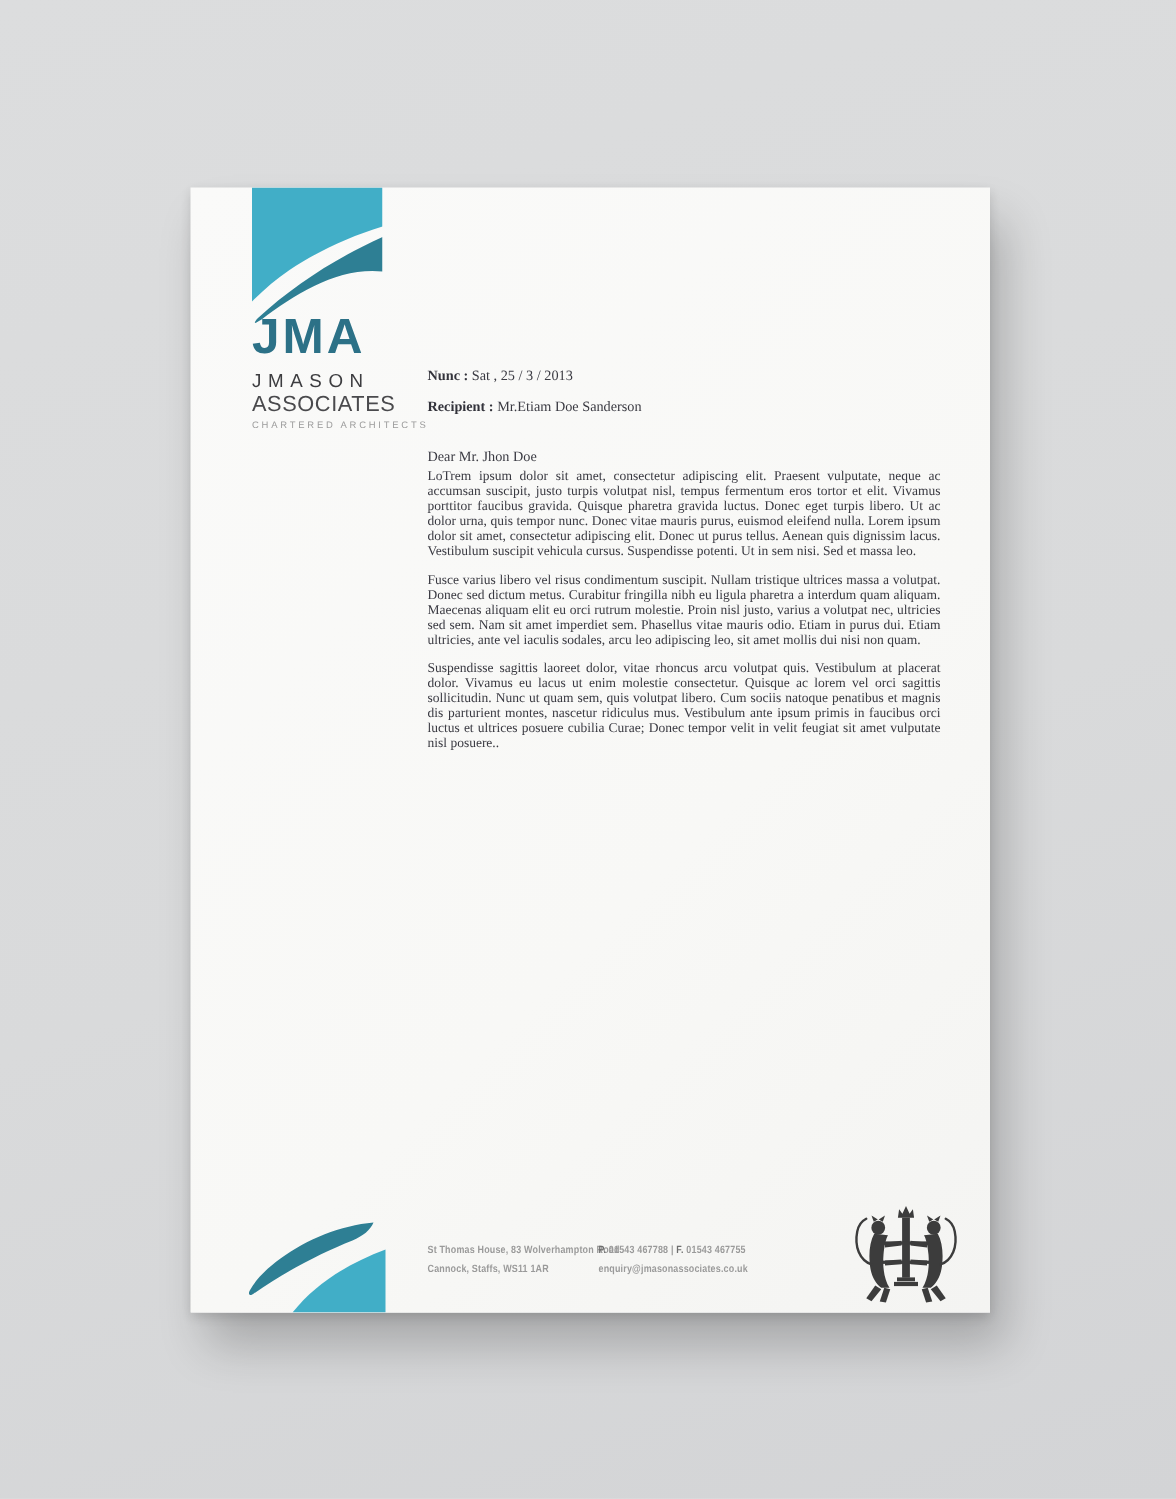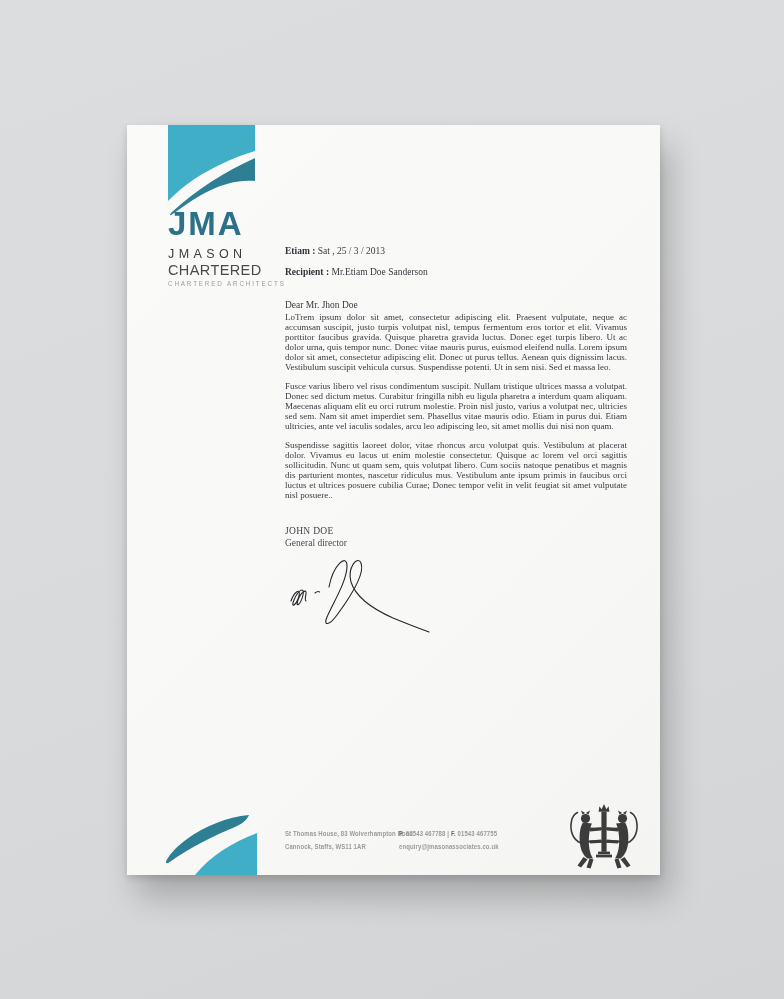--- a/index.html
+++ b/index.html
@@ -55,49 +55,40 @@
 <div class="stage">
   <div class="paper">
 
     <div class="brand-block">
       <svg class="logo-mark" viewBox="0 0 87 91" aria-hidden="true">
         <path class="fill-light" d="M0 0 H87 V26 C64 33 43 43 25 55 C16 61 8 68 0 76 Z"></path>
         <path class="fill-dark" d="M87 33 C56 47 28 65 4 87 C2 89 1 91 3 90 C4 89.4 5.2 88.8 6.4 88 C30 70 58 53 87 56 Z"></path>
       </svg>
       <div class="brand-initials">JMA</div>
       <div class="brand-name-top">JMASON</div>
-      <div class="brand-name-bottom">CHARTERED</div>
+      <div class="brand-name-bottom">ASSOCIATES</div>
       <div class="brand-tagline">CHARTERED ARCHITECTS</div>
     </div>
 
     <div class="content">
       <div class="meta-line">
-        <span class="meta-label">Etiam :</span>
+        <span class="meta-label">Nunc :</span>
         <span>Sat , 25 / 3 / 2013</span>
       </div>
       <div class="meta-line">
         <span class="meta-label">Recipient :</span>
         <span>Mr.Etiam Doe Sanderson</span>
       </div>
 
       <div class="salutation">Dear Mr. Jhon Doe</div>
 
       <p>LoTrem ipsum dolor sit amet, consectetur adipiscing elit. Praesent vulputate, neque ac accumsan suscipit, justo turpis volutpat nisl, tempus fermentum eros tortor et elit. Vivamus porttitor faucibus gravida. Quisque pharetra gravida luctus. Donec eget turpis libero. Ut ac dolor urna, quis tempor nunc. Donec vitae mauris purus, euismod eleifend nulla. Lorem ipsum dolor sit amet, consectetur adipiscing elit. Donec ut purus tellus. Aenean quis dignissim lacus. Vestibulum suscipit vehicula cursus. Suspendisse potenti. Ut in sem nisi. Sed et massa leo.</p>
       <p>Fusce varius libero vel risus condimentum suscipit. Nullam tristique ultrices massa a volutpat. Donec sed dictum metus. Curabitur fringilla nibh eu ligula pharetra a interdum quam aliquam. Maecenas aliquam elit eu orci rutrum molestie. Proin nisl justo, varius a volutpat nec, ultricies sed sem. Nam sit amet imperdiet sem. Phasellus vitae mauris odio. Etiam in purus dui. Etiam ultricies, ante vel iaculis sodales, arcu leo adipiscing leo, sit amet mollis dui nisi non quam.</p>
       <p>Suspendisse sagittis laoreet dolor, vitae rhoncus arcu volutpat quis. Vestibulum at placerat dolor. Vivamus eu lacus ut enim molestie consectetur. Quisque ac lorem vel orci sagittis sollicitudin. Nunc ut quam sem, quis volutpat libero. Cum sociis natoque penatibus et magnis dis parturient montes, nascetur ridiculus mus. Vestibulum ante ipsum primis in faucibus orci luctus et ultrices posuere cubilia Curae; Donec tempor velit in velit feugiat sit amet vulputate nisl posuere..</p>
 
-      <div class="signer">
-        <div class="signer-name">JOHN DOE</div>
-        <div class="signer-title">General director</div>
-        <svg class="signature-svg" viewBox="0 0 150 82" aria-hidden="true">
-          <path class="sig-stroke" d="M6 50 C9 41 16 36 14 45 C12 53 5 59 9 49 C13 39 20 35 18 44 C16 53 10 58 13 49 C16 41 22 37 21 43 C20.4 46.5 19.6 49.5 21 50"></path>
-          <path class="sig-stroke" d="M30 42 C32 40.4 33.6 40.2 34.6 41"></path>
-          <path class="sig-stroke" d="M44 36 C48 14 62 2 62 15 C62 30 48 52 42 66 C38 75 44 75 52 64 C66 45 80 22 76 12 C73 4 62 16 66 31 C71 47 90 59 108 67 C120 72 133 77 144 81"></path>
-        </svg>
-      </div>
     </div>
 
     <svg class="footer-mark" viewBox="0 0 95 66" aria-hidden="true">
       <path class="fill-dark" d="M84 6 C62 8 40 17 22 30 C13 36.5 6 43.5 2 50.5 C0 53.5 1 55.5 4 53.5 C26 38 50 26 70 18 C77 15 82 11 84 6 Z"></path>
       <path class="fill-light" d="M92 24 C68 33 46 46 30 66 L92 66 Z"></path>
     </svg>
 
     <div class="footer-col footer-address">
       <div>St Thomas House, 83 Wolverhampton Road</div>
       <div>Cannock, Staffs, WS11 1AR</div>

